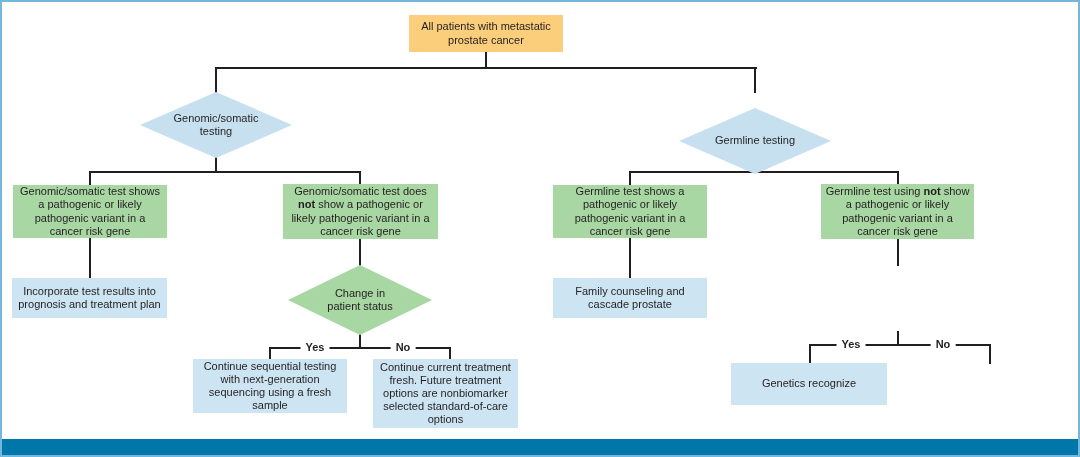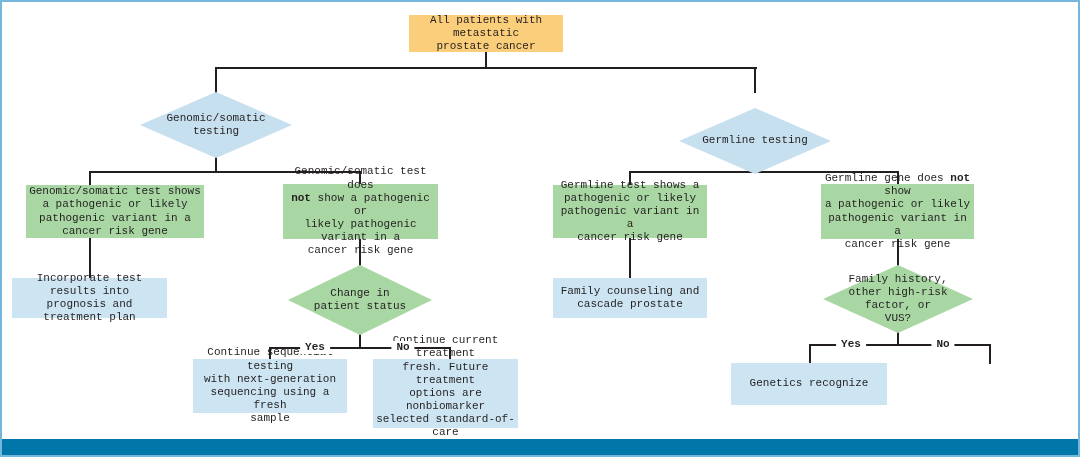--- a/index.html
+++ b/index.html
@@ -3,21 +3,21 @@
 <meta charset="utf-8">
 <style>
   :root{
     --box_yellow:#FBCE7B; --box_blue:#CDE5F2; --diamond_blue:#C6E0EF;
     --box_green:#A8D7A3; --bar_blue:#0077A8; --frame_blue:#74B6DC;
     --line_dark:#231F20; --text_dark:#231F20;
   }
   html,body{margin:0;padding:0;background:#fff;}
   #canvas{
     position:relative;width:1080px;height:457px;background:#fff;overflow:hidden;
-    font-family:Liberation Mono, monospace;font-size:11px;line-height:1.2;
+    font-family:Liberation Sans, sans-serif;font-size:11px;line-height:1.2;
     color:var(--text_dark);
   }
   .frame{position:absolute;inset:0;border:2px solid var(--frame_blue);pointer-events:none;}
   .bottom-bar{position:absolute;left:0;right:0;top:439px;height:16px;background:var(--bar_blue);}
   .node{
     position:absolute;display:flex;align-items:center;justify-content:center;
     text-align:center;white-space:pre-line;padding:2px;box-sizing:border-box;
   }
   .box.yellow{background:var(--box_yellow);}
   .box.blue{background:var(--box_blue);}
@@ -76,21 +76,21 @@
 
   <div class="node diamond blue" style="left:140px;top:92px;width:152px;height:66px">
     <span>Genomic/somatic
 testing</span>
   </div>
 
   <div class="node diamond blue" style="left:679px;top:108px;width:152px;height:66px">
     <span>Germline testing</span>
   </div>
 
-  <div class="node box green" style="left:26px;top:185px;width:178px;height:53px">
+  <div class="node box green" style="left:13px;top:185px;width:154px;height:53px">
     <span>Genomic/somatic test shows
 a pathogenic or likely
 pathogenic variant in a
 cancer risk gene</span>
   </div>
 
   <div class="node box green" style="left:283px;top:184px;width:155px;height:55px">
     <span><span>Genomic/somatic test does
 </span><b>not</b><span> show a pathogenic or
 likely pathogenic variant in a
@@ -98,46 +98,41 @@
   </div>
 
   <div class="node box green" style="left:553px;top:185px;width:154px;height:53px">
     <span>Germline test shows a
 pathogenic or likely
 pathogenic variant in a
 cancer risk gene</span>
   </div>
 
   <div class="node box green" style="left:821px;top:184px;width:153px;height:55px">
-    <span><span>Germline gene does </span><b>not</b><span> show
+    <span><span>Germline test using </span><b>not</b><span> show
 a pathogenic or likely
 pathogenic variant in a
 cancer risk gene</span></span>
   </div>
 
   <div class="node box blue" style="left:12px;top:278px;width:155px;height:40px">
     <span>Incorporate test results into
 prognosis and treatment plan</span>
   </div>
 
   <div class="node box blue" style="left:553px;top:278px;width:154px;height:40px">
     <span>Family counseling and
 cascade prostate</span>
   </div>
 
   <div class="node diamond green" style="left:288px;top:265px;width:144px;height:70px">
     <span>Change in
 patient status</span>
   </div>
 
-  <div class="node diamond green" style="left:823px;top:265px;width:150px;height:68px">
-    <span>Family history,
-other high-risk factor, or
-VUS?</span>
-  </div>
 
   <div class="node box blue" style="left:193px;top:359px;width:154px;height:54px">
     <span>Continue sequential testing
 with next-generation
 sequencing using a fresh
 sample</span>
   </div>
 
   <div class="node box blue" style="left:373px;top:359px;width:145px;height:69px">
     <span>Continue current treatment

